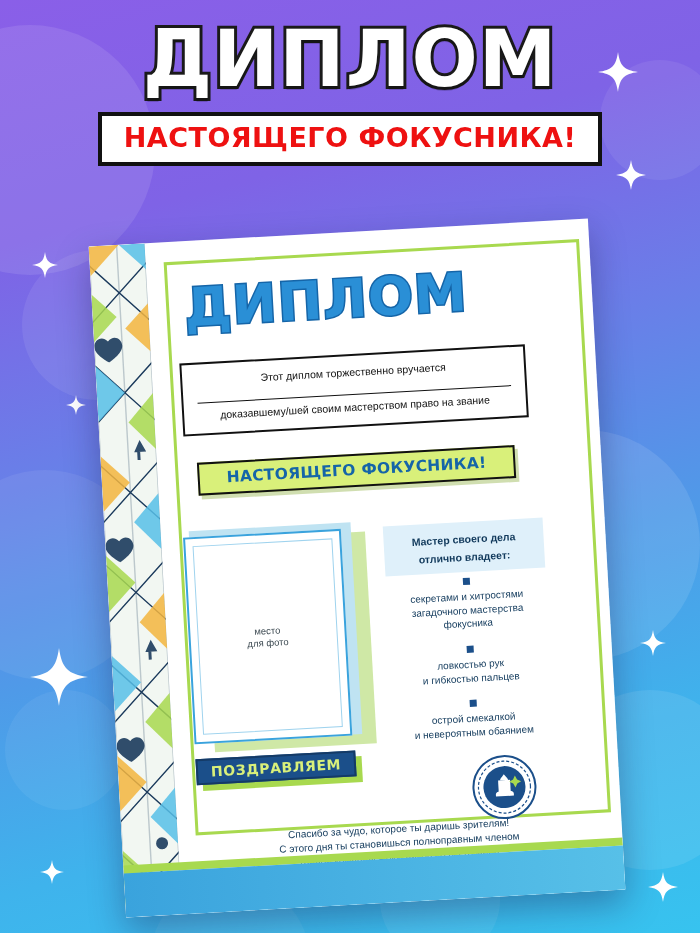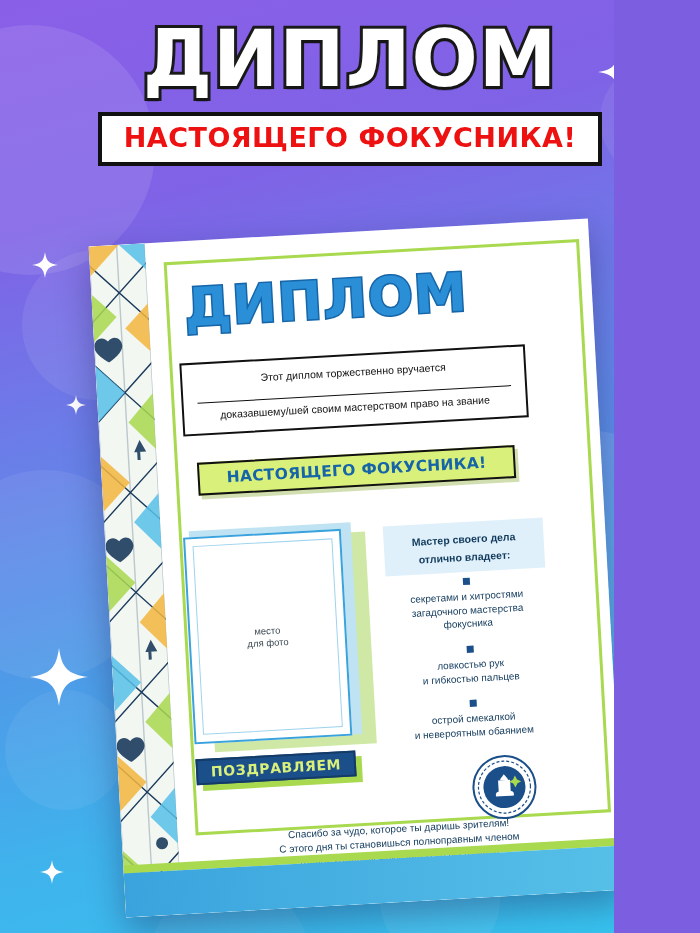--- a/index.html
+++ b/index.html
@@ -9,21 +9,21 @@
   body {
     width: 700px;
     height: 933px;
     overflow: hidden;
     font-family: "Liberation Sans", sans-serif;
     background: #7b5fe0;
   }
 
   #stage {
     position: relative;
-    width: 614px;
+    width: 700px;
     height: 933px;
     overflow: hidden;
     background:
       linear-gradient(165deg, #8a5fe8 0%, #7f63e6 22%, #6a7ee8 42%, #4f9ae8 62%, #3fb3ec 80%, #37c3ef 100%);
   }
 
   
   .bubble {
     position: absolute;
     border-radius: 50%;

